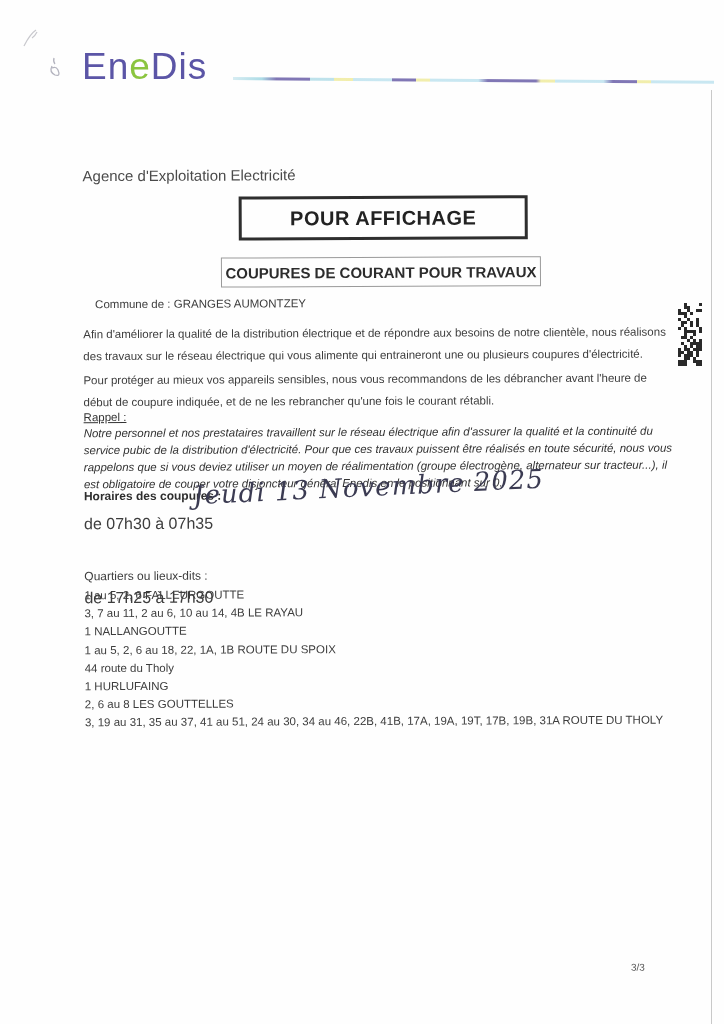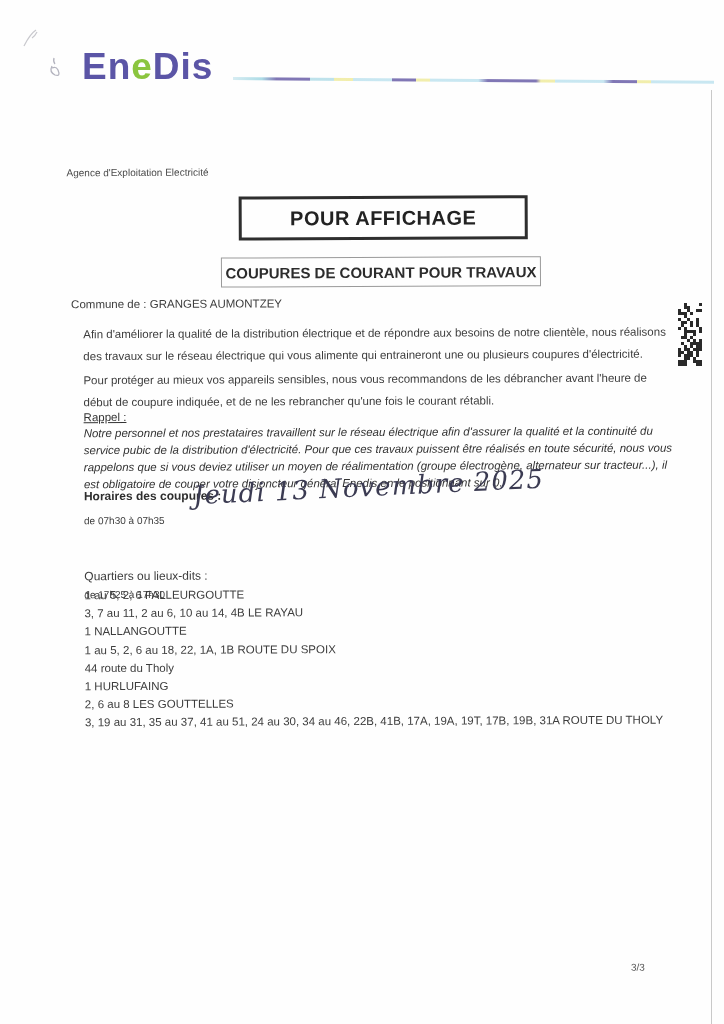--- a/index.html
+++ b/index.html
@@ -9,21 +9,21 @@
     background:#fefefe;
     overflow:hidden;
     font-family:"Liberation Sans",sans-serif;
     color:#3d3d3d;
   }
   .abs{position:absolute;}
 
   
   .logo{
     left:82px;top:46px;
-    font-size:37px;font-weight:700;letter-spacing:1px;
+    font-size:37px;font-weight:400;letter-spacing:1px;
     color:var(--brand,#5b55a6);
     filter:blur(.3px);
   }
   .logo .e-green{color:var(--green,#8bc53f);}
   .brand-line{
     left:233px;top:77px;width:481px;height:3px;
     transform:rotate(0.45deg);transform-origin:left center;
     background:linear-gradient(90deg,
       #cfe9f0 0%, #9fd6e2 6%, #6a5fa8 9% 16%, #b3dde8 16% 21%,
       #efeb9e 21% 25%, #bfe3ef 25% 33%, #6a5fa8 33% 38%, #efeb9e 38% 41%,
@@ -33,52 +33,52 @@
   }
   .scribble{left:10px;top:22px;}
 
   
   .scan-edge{left:711px;top:90px;width:1px;height:934px;background:#c9c9c9;}
   .barcode{left:678px;top:303px;}
 
   
   .content{position:absolute;inset:0;transform:rotate(-0.25deg);transform-origin:50% 50%;}
 
-  .agency{left:68px;top:166px;font-size:10px;color:#4a4a4a;}
+  .agency{left:84px;top:166px;font-size:15px;color:#4a4a4a;}
 
   .stamp-box{
     left:240px;top:196px;width:283px;height:38px;
     border:3px solid #2e2e2e;
     display:flex;align-items:center;justify-content:center;
   }
   .stamp-box span{font-size:20px;font-weight:bold;color:#222;letter-spacing:.5px;}
   .subtitle-box{
     left:222px;top:257px;width:318px;height:28px;
     border:1px solid #9a9a9a;
     display:flex;align-items:center;justify-content:center;
   }
   .subtitle-box span{font-size:15px;font-weight:bold;color:#2c2c2c;}
 
-  .commune{left:72px;top:297px;font-size:11.5px;}
+  .commune{left:96px;top:297px;font-size:11.5px;}
   .para{left:84px;width:592px;font-size:11.5px;line-height:22px;color:#3d3d3d;}
   .p1{top:322px;}
   .p2{top:368px;}
 
   .rappel-label{left:84px;top:410px;font-size:11.5px;text-decoration:underline;color:#333;}
   .rappel-text{left:84px;top:424px;width:596px;font-size:11.5px;font-style:italic;line-height:17px;color:#333;}
 
   .horaires-label{left:84px;top:488px;font-size:12px;font-weight:bold;color:#2e2e2e;text-align:center;}
   .handwriting{
     left:193px;top:472px;
     font-family:"DejaVu Serif",serif;font-style:italic;
     font-size:26px;color:#3b3b52;
     transform:rotate(-2.5deg);letter-spacing:1px;
   }
 
-  .slot{left:84px;font-size:10px;}
+  .slot{left:84px;font-size:16px;}
   .slot1{top:514px;} .slot2{top:564px;margin-top:24px;}
 
   .quartiers-label{left:84px;top:568px;font-size:12px;}
   .quartiers-list{left:84px;top:585px;width:600px;font-size:11.5px;line-height:18.2px;}
   .quartiers-list div{white-space:nowrap;}
 
   .page-number{left:629px;top:963px;font-size:10px;color:#555;}
 </style>
 </head>
 <body>

